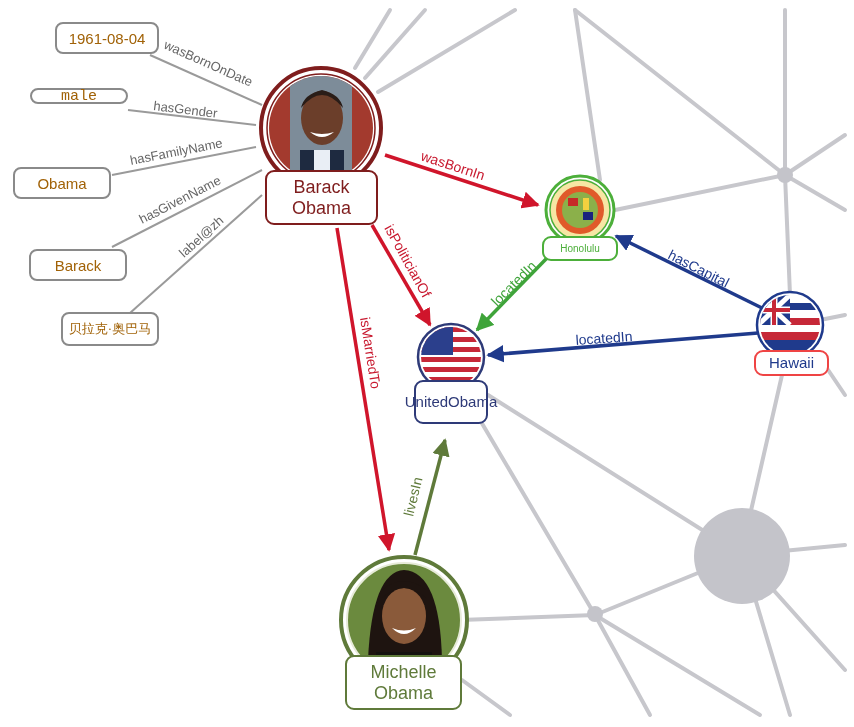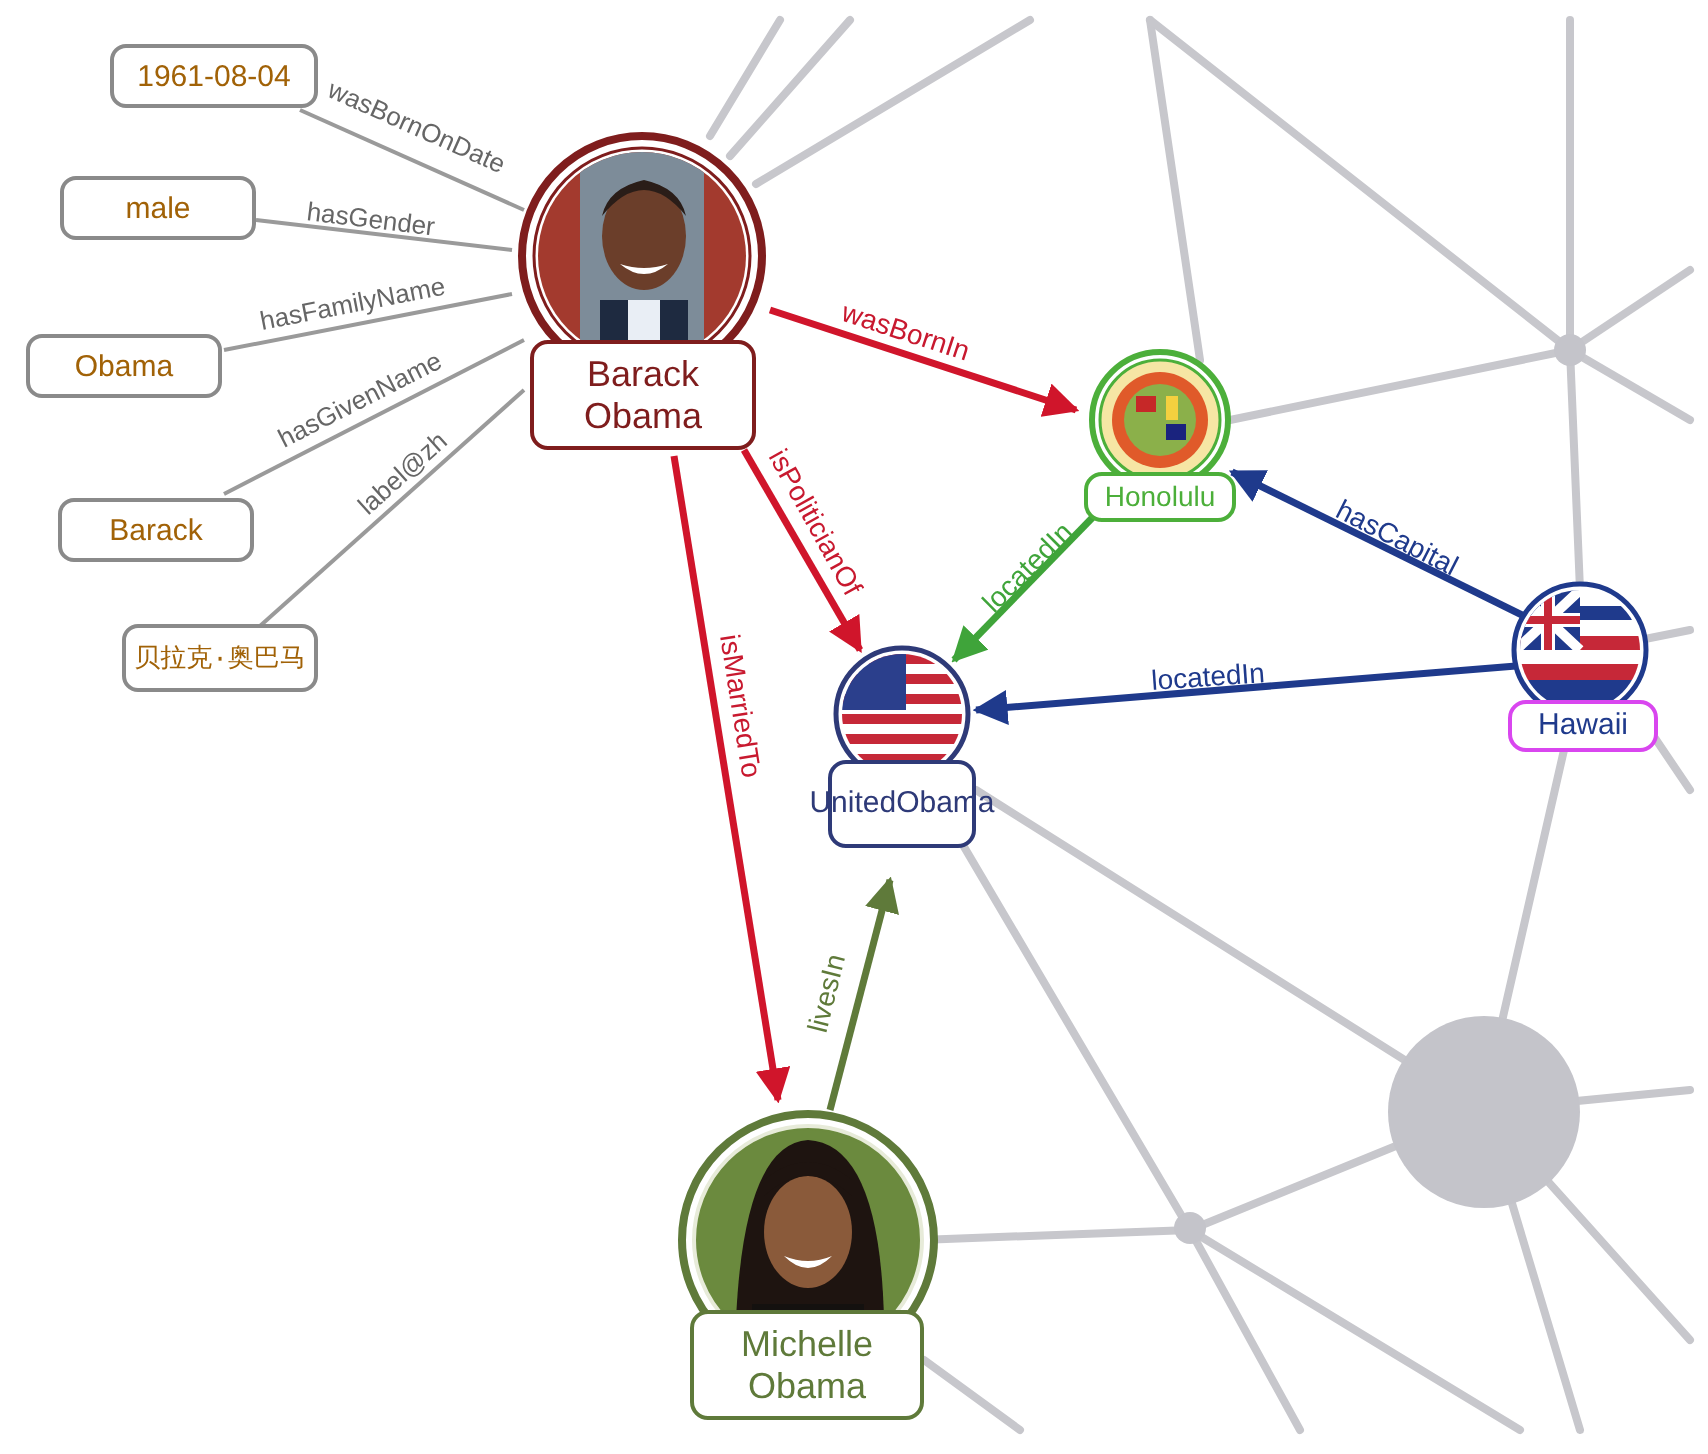--- a/index.html
+++ b/index.html
@@ -168,39 +168,39 @@
       <path d="M368,660 Q372,572 404,570 Q440,572 442,660z" fill="#1e1410"></path>
       <ellipse cx="404" cy="616" rx="22" ry="28" fill="#8a5a3a"></ellipse>
       <path d="M382,598 Q404,578 426,598 L426,590 Q404,572 382,590z" fill="#1e1410"></path>
       <path d="M392,628 Q404,640 416,628 Q404,633 392,628z" fill="#fff"></path>
       <rect x="376" y="652" width="56" height="20" fill="#14110f"></rect>
     </g>
   </g>
 </svg>
 
 <div class="lit-box" style="left:55px;top:22px;width:104px;height:32px;">1961-08-04</div>
-<div class="lit-box" style="left:30px;top:88px;width:98px;height:32px;">male</div>
+<div class="lit-box" style="left:30px;top:88px;width:98px;height:16px;font-family:Liberation Mono, monospace;">male</div>
 <div class="lit-box" style="left:13px;top:167px;width:98px;height:32px;">Obama</div>
 <div class="lit-box" style="left:29px;top:249px;width:98px;height:32px;">Barack</div>
-<div class="lit-box" style="left:61px;top:312px;width:98px;height:34px;font-size:13px;font-family:Liberation Mono, monospace;">贝拉克·奥巴马</div>
+<div class="lit-box" style="left:61px;top:312px;width:98px;height:34px;font-size:13px;font-family:Liberation Serif, serif;">贝拉克·奥巴马</div>
 
 <div class="node-label" style="left:265px;top:170px;width:113px;height:55px;border:2.5px solid #7f1d1d;color:#7f1d1d;font-size:18px;flex-direction:column;">
   <span>Barack</span>
   <span>Obama</span>
 </div>
 
-<div class="node-label" style="left:542px;top:236px;width:76px;height:25px;border:2px solid #4caf3a;color:#4caf3a;font-size:14px;">
+<div class="node-label" style="left:542px;top:236px;width:76px;height:25px;border:2px solid #4caf3a;color:#4caf3a;font-size:10px;">
   <span>Honolulu</span>
 </div>
 
 <div class="node-label" style="left:414px;top:380px;width:74px;height:44px;border:2px solid #2e3a78;color:#2e3a78;font-size:15px;flex-direction:row;">
   <span>United</span>
   <span>Obama</span>
 </div>
 
-<div class="node-label" style="left:754px;top:350px;width:75px;height:26px;border:2px solid #d946ef;color:#1f3a8c;font-size:15px;">
+<div class="node-label" style="left:754px;top:350px;width:75px;height:26px;border:2px solid #ef4444;color:#1f3a8c;font-size:15px;">
   <span>Hawaii</span>
 </div>
 
 <div class="node-label" style="left:345px;top:655px;width:117px;height:55px;border:2.5px solid #5f7a3a;color:#5f7a3a;font-size:18px;flex-direction:column;text-align:right;">
   <span>Michelle</span>
   <span>Obama</span>
 </div>
 
 </body></html>

